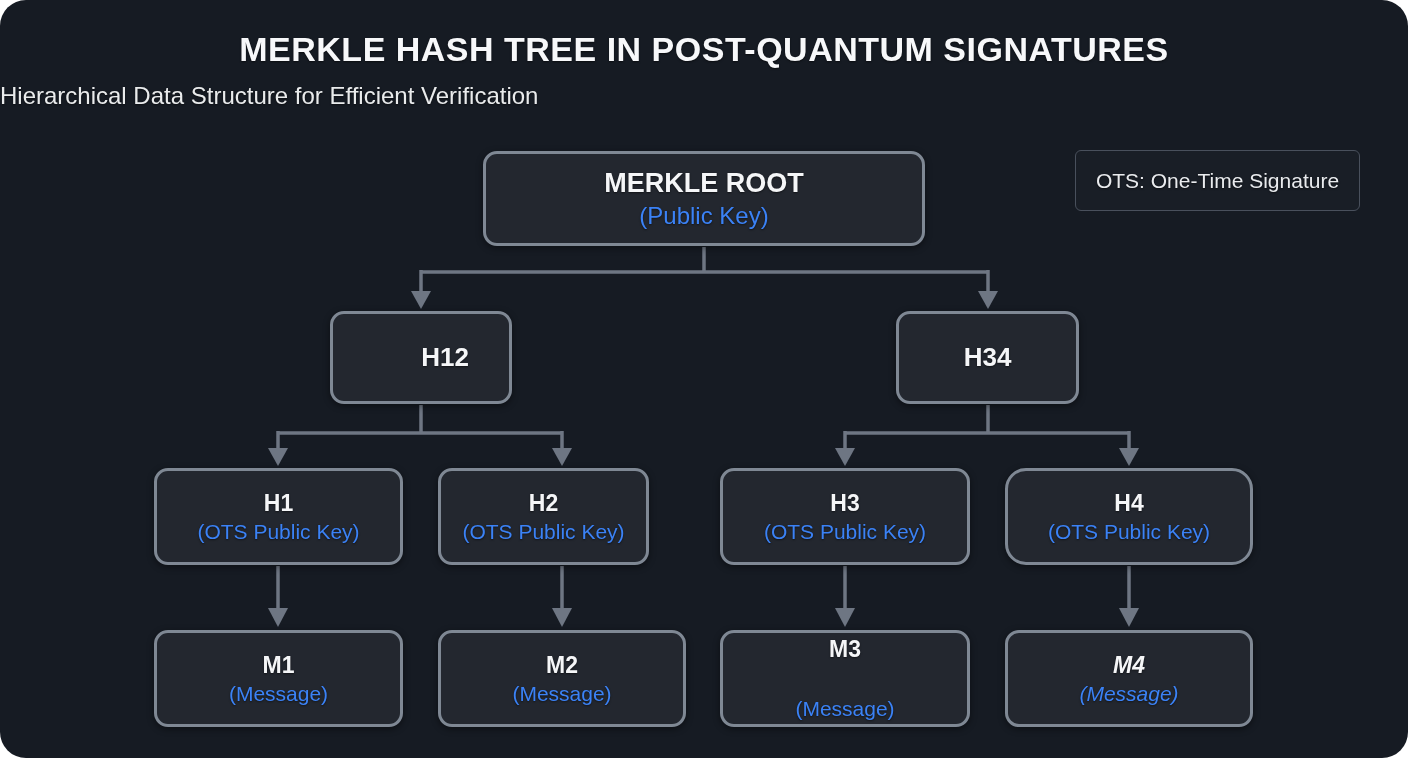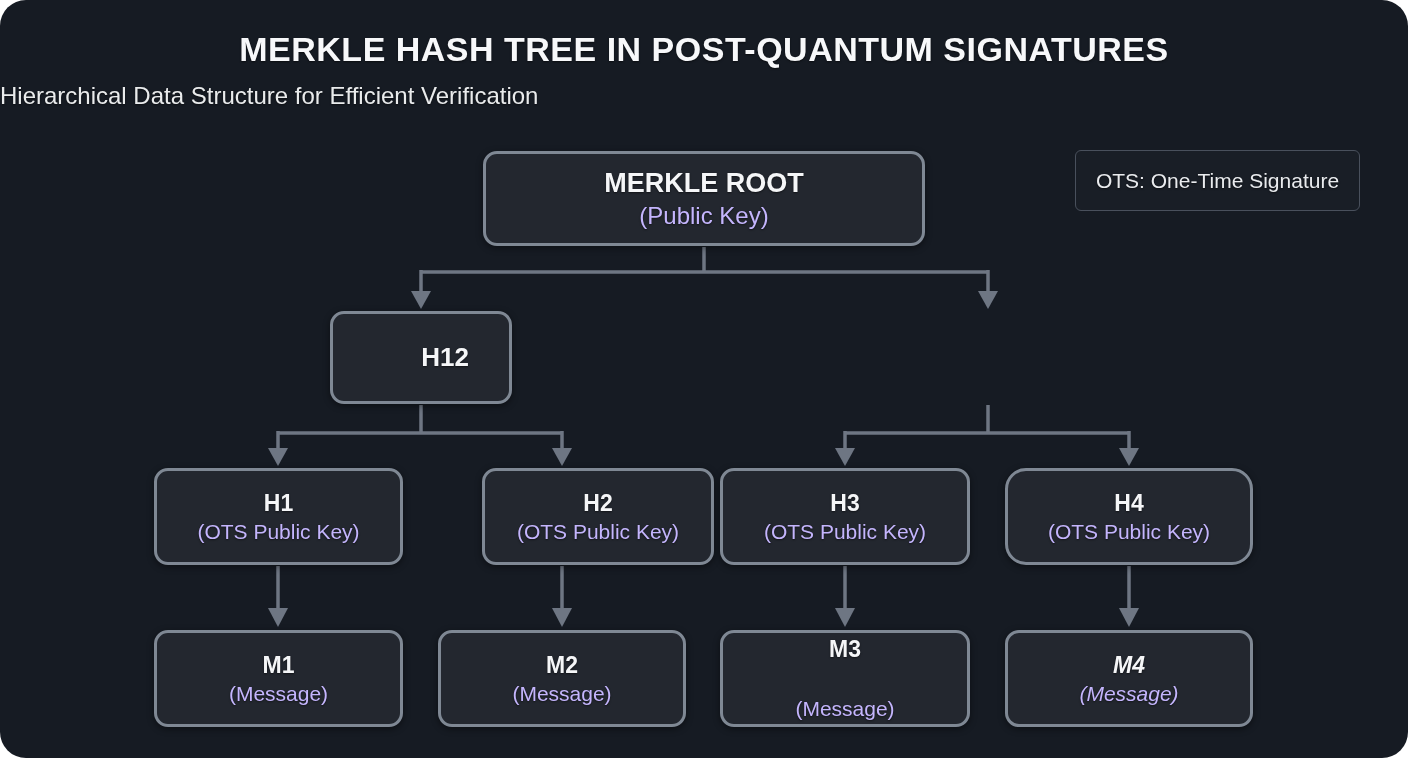--- a/index.html
+++ b/index.html
@@ -57,31 +57,31 @@
   }
   .node-title {
     font-weight: bold;
     font-size: 23px;
     color: #f5f6f8;
     text-shadow: 0 1px 2px rgba(0,0,0,0.5);
   }
   .node-sub {
     font-weight: 400;
     font-size: 21px;
-    color: #c4b5fd;
+    color: #3b82f6;
     text-shadow: 0 1px 2px rgba(0,0,0,0.5);
   }
   .pos-root { left: 483px; top: 151px; width: 442px; height: 95px; }
   .pos-root .node-title { font-size: 27px; }
   .pos-root .node-sub   { font-size: 24px; }
   .pos-h12  { left: 330px; top: 311px; width: 182px; height: 93px; padding-left: 48px; }
   .pos-h34  { left: 896px; top: 311px; width: 183px; height: 93px; }
   .pos-h12 .node-title, .pos-h34 .node-title { font-size: 26px; }
   .pos-h1   { left: 154px;  top: 468px; width: 249px; height: 97px; }
-  .pos-h2   { left: 438px;  top: 468px; width: 232px; height: 97px; margin-left: 44px; }
+  .pos-h2   { left: 438px;  top: 468px; width: 211px; height: 97px; }
   .pos-h3   { left: 720px;  top: 468px; width: 250px; height: 97px; }
   .pos-h4   { left: 1005px; top: 468px; width: 248px; height: 97px; border-radius: 21px; }
   .pos-m1   { left: 154px;  top: 630px; width: 249px; height: 97px; }
   .pos-m2   { left: 438px;  top: 630px; width: 248px; height: 97px; }
   .pos-m3   { left: 720px;  top: 630px; width: 250px; height: 97px; gap: 34px; }
   .pos-m4   { left: 1005px; top: 630px; width: 248px; height: 97px; font-style: italic; }
   .legend {
     position: absolute;
     left: 1075px; top: 150px;
     width: 285px; height: 61px;
@@ -130,20 +130,23 @@
     <div class="node-sub">(Public Key)</div>
   </div>
 
   <div class="legend">
     <span>OTS: One-Time Signature</span>
   </div>
 
   <div class="node pos-h12">
     <div class="node-title">H12</div>
   </div>
+  <div class="node pos-h34">
+    <div class="node-title">H34</div>
+  </div>
 
   <div class="node pos-h1">
     <div class="node-title">H1</div>
     <div class="node-sub">(OTS Public Key)</div>
   </div>
   <div class="node pos-h2">
     <div class="node-title">H2</div>
     <div class="node-sub">(OTS Public Key)</div>
   </div>
   <div class="node pos-h3">

